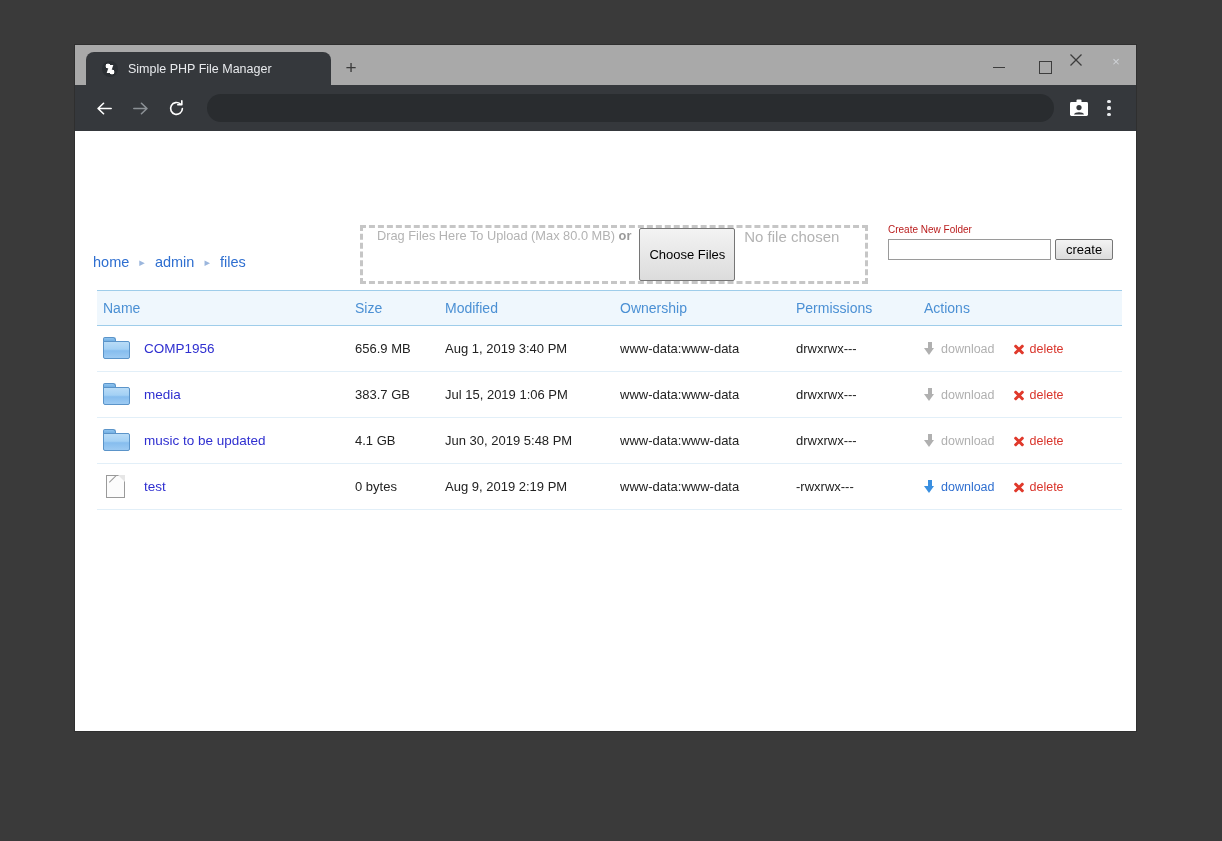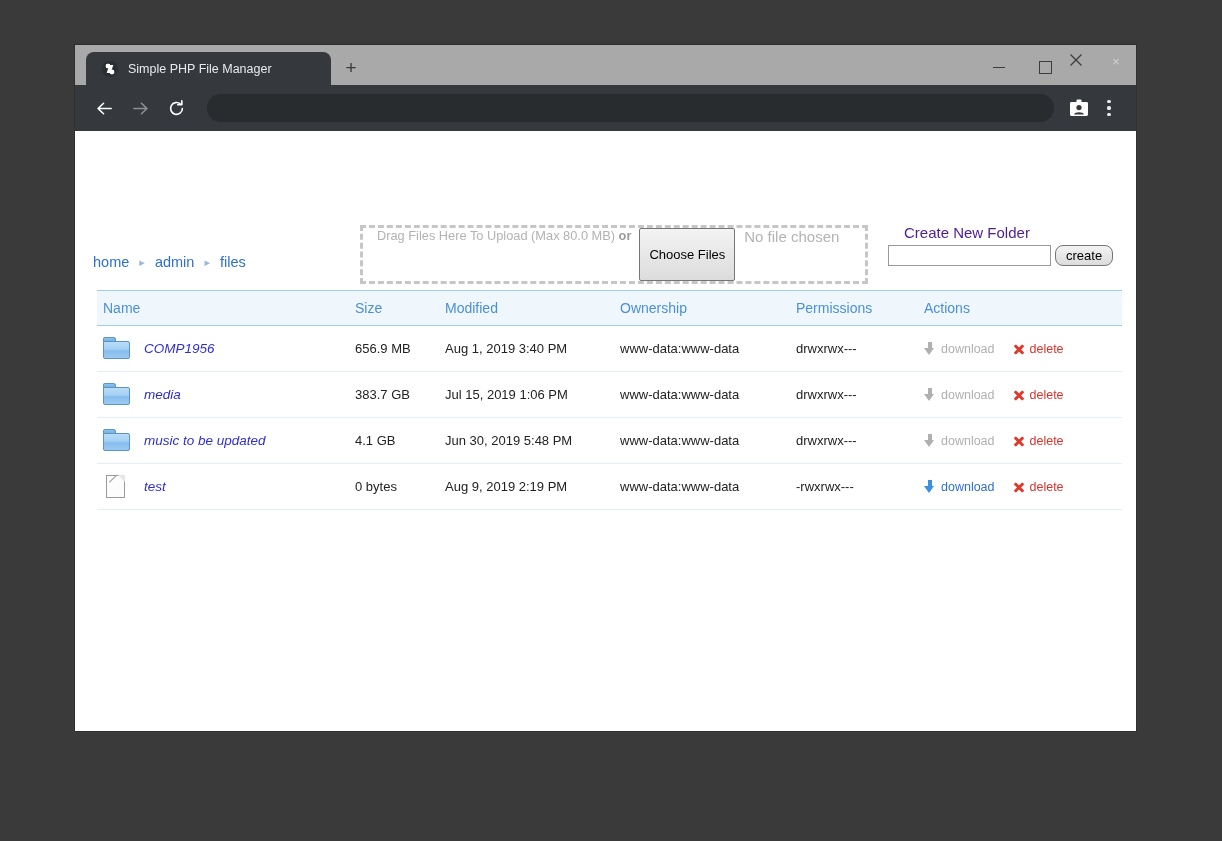--- a/index.html
+++ b/index.html
@@ -232,25 +232,24 @@
     white-space: nowrap;
   }
 
   
   #create-folder {
     position: absolute;
     left: 813px; top: 93px;
     width: 215px;
   }
   #create-folder-label {
-    font-size: 15px;
-    color: #4c1d95;
+    font-size: 10px;
+    color: #b91c1c;
     display: block;
     margin-bottom: 4px;
-    margin-left: 16px;
   }
   #create-folder-row {
     display: flex;
     align-items: stretch;
   }
   #new-folder-input {
     width: 171px;
     height: 21px;
     border: 1px solid #9a9a9a;
     background: #fff;
@@ -260,21 +259,21 @@
     box-sizing: border-box;
     outline: none;
   }
   #create-btn {
     margin-left: 4px;
     font-family: "Liberation Sans", sans-serif;
     font-size: 13px;
     color: #000;
     background: linear-gradient(#f3f3f3, #dcdcdc);
     border: 1px solid #767676;
-    border-radius: 8px;
+    border-radius: 2px;
     padding: 2px 10px;
     cursor: pointer;
     line-height: 15px;
   }
 
   
   #file-table {
     position: absolute;
     left: 22px; top: 159px;
     width: 1025px;
@@ -304,21 +303,20 @@
   .col-size  { width: 90px; }
   .col-mod   { width: 175px; }
   .col-own   { width: 176px; }
   .col-perm  { width: 128px; }
   .col-act   { width: 198px; }
 
   .name-cell {
     display: flex;
     align-items: center;
     padding-left: 6px;
-    font-style: italic;
   }
   .folder-icon {
     width: 29px; height: 23px;
     position: relative;
     flex: 0 0 auto;
   }
   .folder-icon .tab {
     position: absolute;
     left: 0; top: 0;
     width: 13px; height: 5px;

